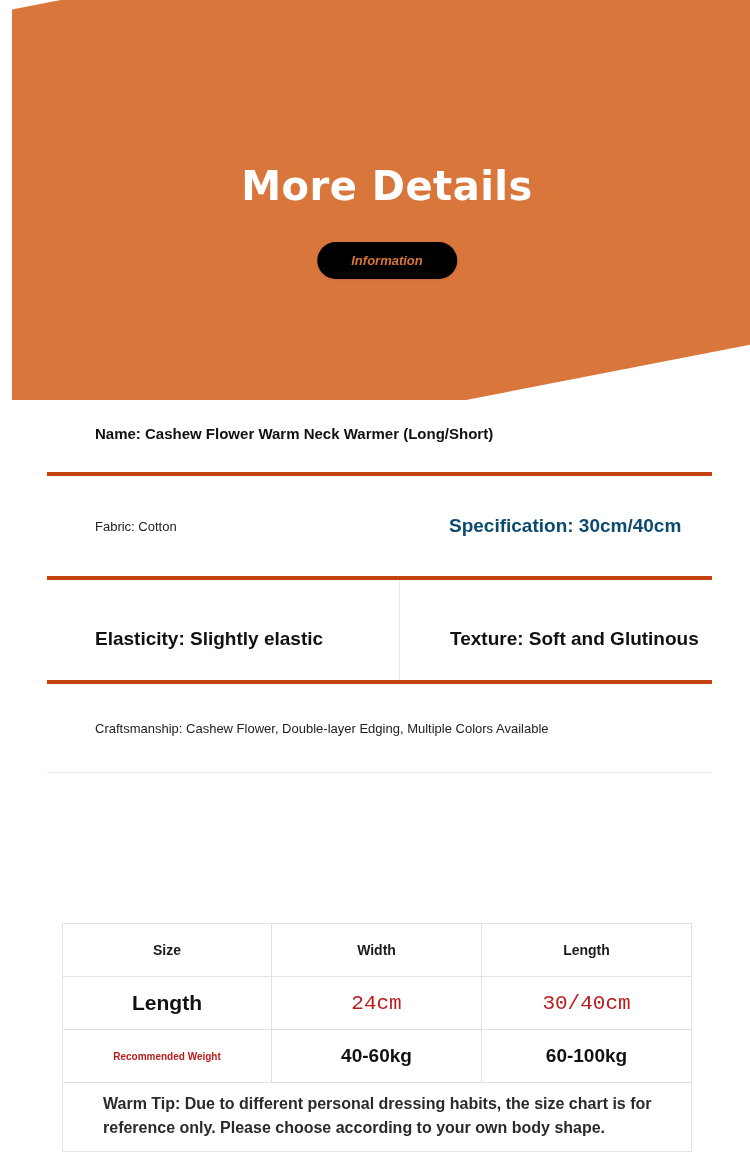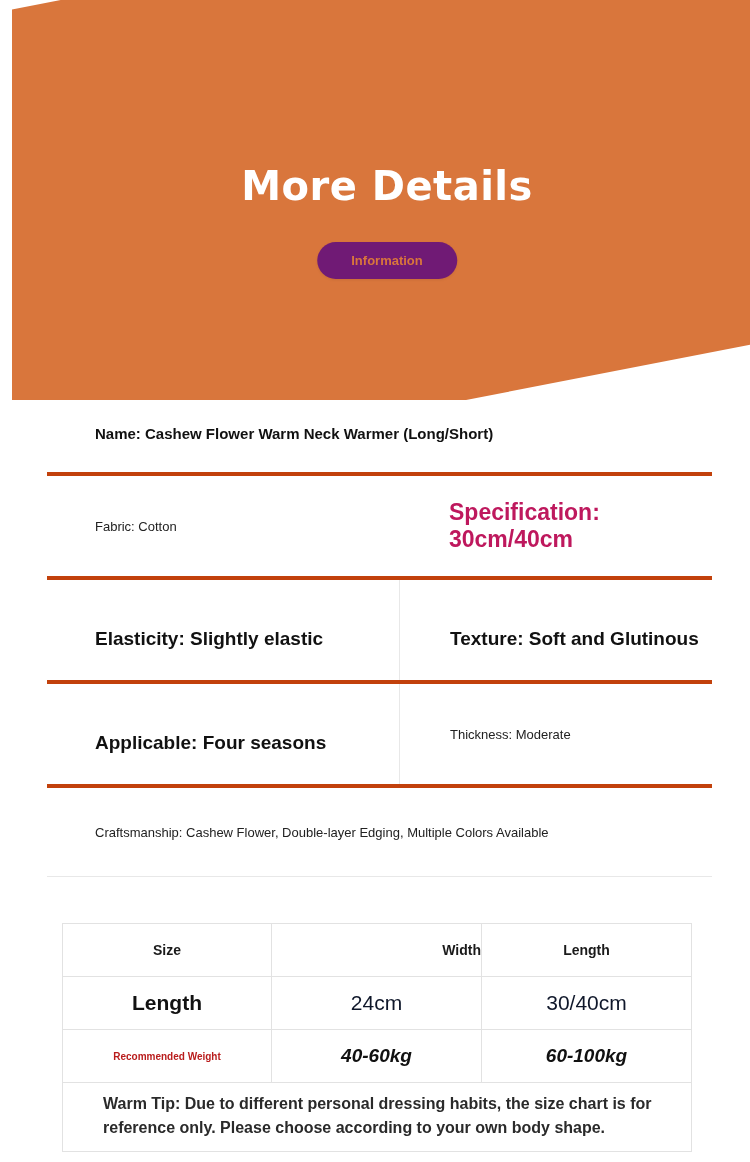--- a/index.html
+++ b/index.html
@@ -60,28 +60,29 @@
     font-size: 40px;
     font-weight: bold;
     letter-spacing: 0.5px;
     font-family: "DejaVu Sans", sans-serif;
   }
   .hero-badge {
     position: absolute;
     top: 242px;
     left: 50%;
     transform: translateX(-50%);
-    background: #701a75;
+    background: #000000;
     color: #d9763c;
     font-size: 13px;
     font-weight: bold;
     padding: 11px 34px;
     border-radius: 22px;
     white-space: nowrap;
     box-shadow: 0 1px 3px rgba(0,0,0,0.08);
+    font-style: italic;
   }
 
   
   .specs {
     position: absolute;
     left: 47px;
     top: 394px;
     width: 665px;
   }
   .spec-row {
@@ -114,48 +115,48 @@
     border-left: 1px solid #e8e8e8;
     align-self: stretch;
     padding-left: 50px;
   }
   .spec-row.nodiv .spec-cell.half-right {
     border-left: none;
   }
   .t-sm { font-size: 13px; font-weight: normal; color: #222; }
   .t-md { font-size: 15px; font-weight: bold; color: #111; }
   .t-lg { font-size: 19px; font-weight: bold; color: #111; margin-top: 17px; }
-  .t-xl { font-size: 23px; font-weight: bold; color: #be185d; }
+  .t-xl { font-size: 19px; font-weight: bold; color: #0c4a6e; }
 
   
   .size-table {
     position: absolute;
     left: 62px;
     top: 923px;
     width: 626px;
     border: 1px solid #e2e2e2;
     border-collapse: collapse;
     table-layout: fixed;
     padding-left: 32px;
   }
   .size-table td, .size-table th {
     border: 1px solid #e2e2e2;
     text-align: center;
     padding: 0;
     height: 52px;
     vertical-align: middle;
   }
   .size-table .col-a { width: 208px; }
-  .size-table .col-b { width: 209px; text-align: right; }
+  .size-table .col-b { width: 209px; }
   .size-table .col-c { width: 209px; }
   .hdr { font-size: 14px; font-weight: bold; color: #1a1a1a; }
   .r2-a { font-size: 21px; font-weight: bold; color: #111; }
-  .r2-b { font-size: 21px; color: #0f172a; font-family: Liberation Sans, sans-serif; }
+  .r2-b { font-size: 21px; color: #b91c1c; font-family: Liberation Mono, monospace; }
   .r3-a { font-size: 10px; font-weight: bold; color: #b91c1c; }
-  .r3-b { font-size: 19px; font-weight: bold; color: #111; font-style: italic; }
+  .r3-b { font-size: 19px; font-weight: bold; color: #111; }
   .tip-cell {
     text-align: left !important;
     padding: 9px 18px 11px 40px !important;
     height: auto !important;
     font-size: 16px;
     line-height: 1.5;
     font-weight: bold;
     color: #2a2a2a;
   }
 </style>
@@ -191,28 +192,20 @@
 
     <div class="spec-row">
       <div class="spec-cell half-left">
         <span class="t-lg">Elasticity: Slightly elastic</span>
       </div>
       <div class="spec-cell half-right">
         <span class="t-lg">Texture: Soft and Glutinous</span>
       </div>
     </div>
 
-    <div class="spec-row">
-      <div class="spec-cell half-left">
-        <span class="t-lg">Applicable: Four seasons</span>
-      </div>
-      <div class="spec-cell half-right">
-        <span class="t-sm">Thickness: Moderate</span>
-      </div>
-    </div>
 
     <div class="spec-row last">
       <div class="spec-cell full">
         <span class="t-sm">Craftsmanship: Cashew Flower, Double-layer Edging, Multiple Colors Available</span>
       </div>
     </div>
 
   </div>
 
   <table class="size-table">

